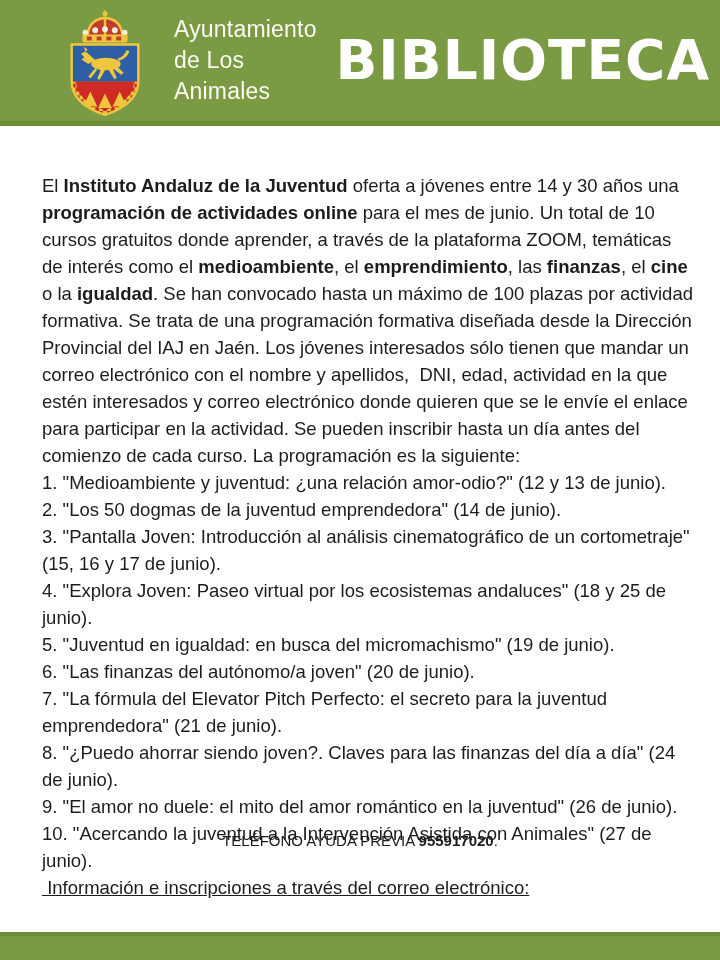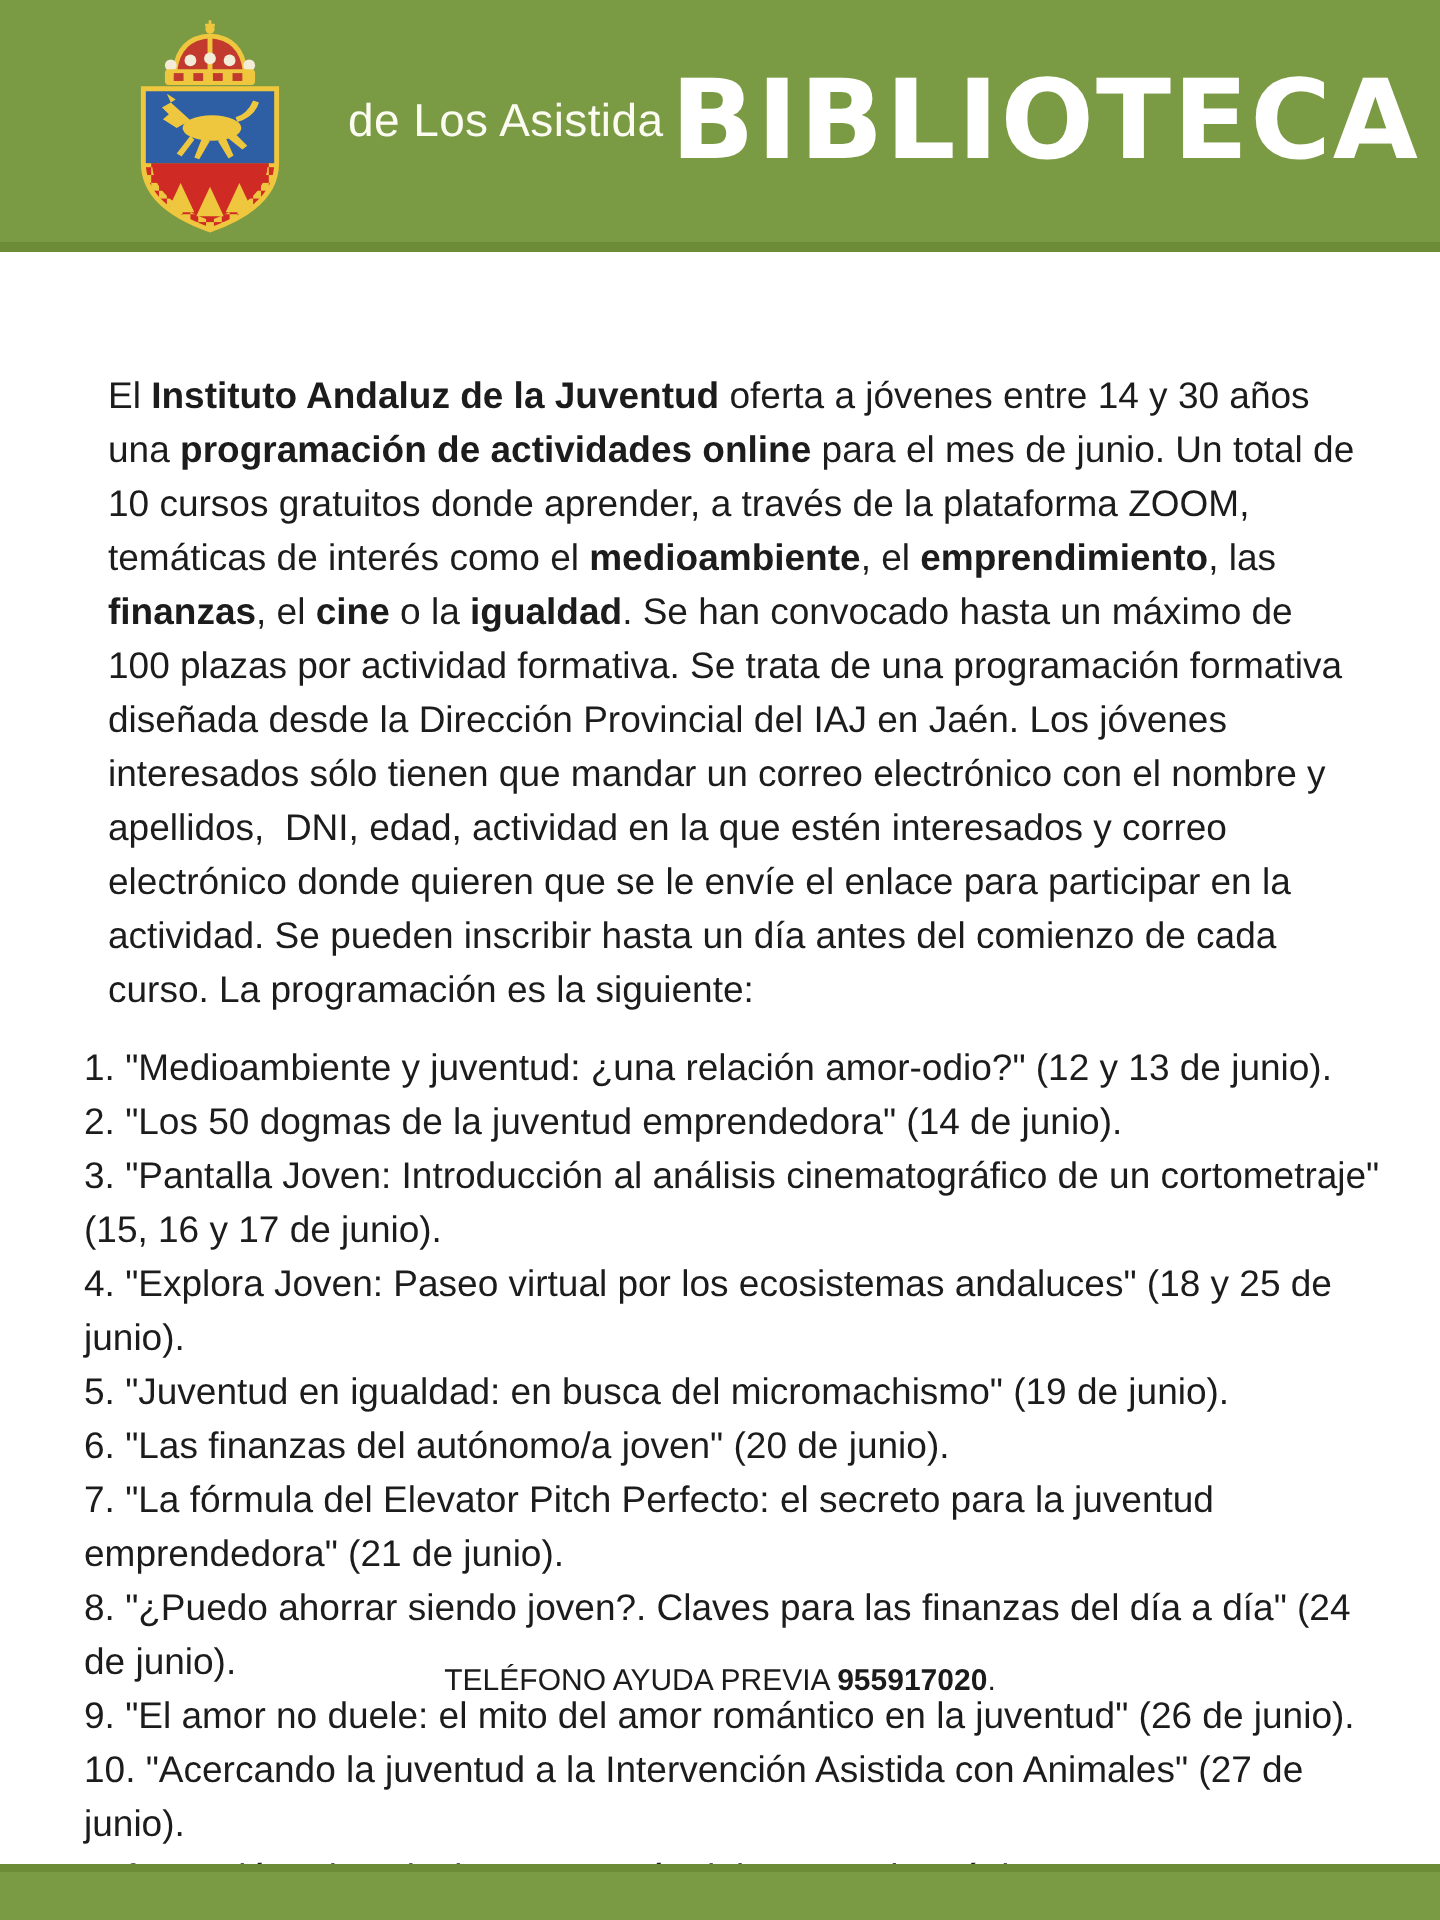--- a/index.html
+++ b/index.html
@@ -24,21 +24,21 @@
     margin-left:auto;padding-right:10px;color:#ffffff;
     font-family:"DejaVu Sans",sans-serif;font-weight:700;
     font-size:55px;letter-spacing:1px;line-height:1;
   }
   
   .content{
     position:absolute;top:126px;left:0;width:720px;
     padding:46px 26px 0 42px;box-sizing:border-box;
     font-size:18.5px;line-height:27px;
   }
-  .intro{white-space:pre-wrap;margin:12px;}
+  .intro{white-space:pre-wrap;margin:0;}
   .b{font-weight:700;}
   .course-line{white-space:pre-wrap;}
   .info-line{white-space:pre-wrap;text-decoration:underline;}
   .email-line{white-space:pre-wrap;}
   
   .footer-note{
     position:absolute;top:830px;left:0;width:720px;
     text-align:center;font-size:15px;line-height:22px;color:#1b1b1b;
   }
   
@@ -101,21 +101,22 @@
           <path d="M46,61 L42,71 L44.5,72 L50,62.5 Z"></path>
           <path d="M58,61 L62,70 L59.5,71.5 L54,62.5 Z"></path>
           <path d="M62,58 L69,65 L66.5,67 L59,61 Z"></path>
           <path d="M64,53 Q73,50 75,43 L72,42 Q69,49 63,50.5 Z"></path>
         </g>
       </g>
       <path d="M16,36 H84 V74 Q84,96 50,108 Q16,96 16,74 Z" fill="none" stroke="#eec73e" stroke-width="2.5"></path>
     </svg>
 
     <div class="org-name">
-      <div>de Los Asistida</div>
+      <div>Ayuntamiento</div>
+      <div>de Los Animales</div>
     </div>
 
     <div class="big-title">BIBLIOTECA</div>
   </div>
 
   <div class="content">
     <p class="intro"><span>El </span><span class="b">Instituto Andaluz de la Juventud</span><span> oferta a jóvenes entre 14 y 30 años una </span><span class="b">programación de actividades online</span><span> para el mes de junio. Un total de 10 cursos gratuitos donde aprender, a través de la plataforma ZOOM, temáticas de interés como el </span><span class="b">medioambiente</span><span>, el </span><span class="b">emprendimiento</span><span>, las </span><span class="b">finanzas</span><span>, el </span><span class="b">cine</span><span> o la </span><span class="b">igualdad</span><span>. Se han convocado hasta un máximo de 100 plazas por actividad formativa. Se trata de una programación formativa diseñada desde la Dirección Provincial del IAJ en Jaén. Los jóvenes interesados sólo tienen que mandar un correo electrónico con el nombre y apellidos,  DNI, edad, actividad en la que estén interesados y correo electrónico donde quieren que se le envíe el enlace para participar en la actividad. Se pueden inscribir hasta un día antes del comienzo de cada curso. La programación es la siguiente:</span></p>
     <div>
         <div class="course-line">1. "Medioambiente y juventud: ¿una relación amor-odio?" (12 y 13 de junio).</div>
         <div class="course-line">2. "Los 50 dogmas de la juventud emprendedora" (14 de junio).</div>

